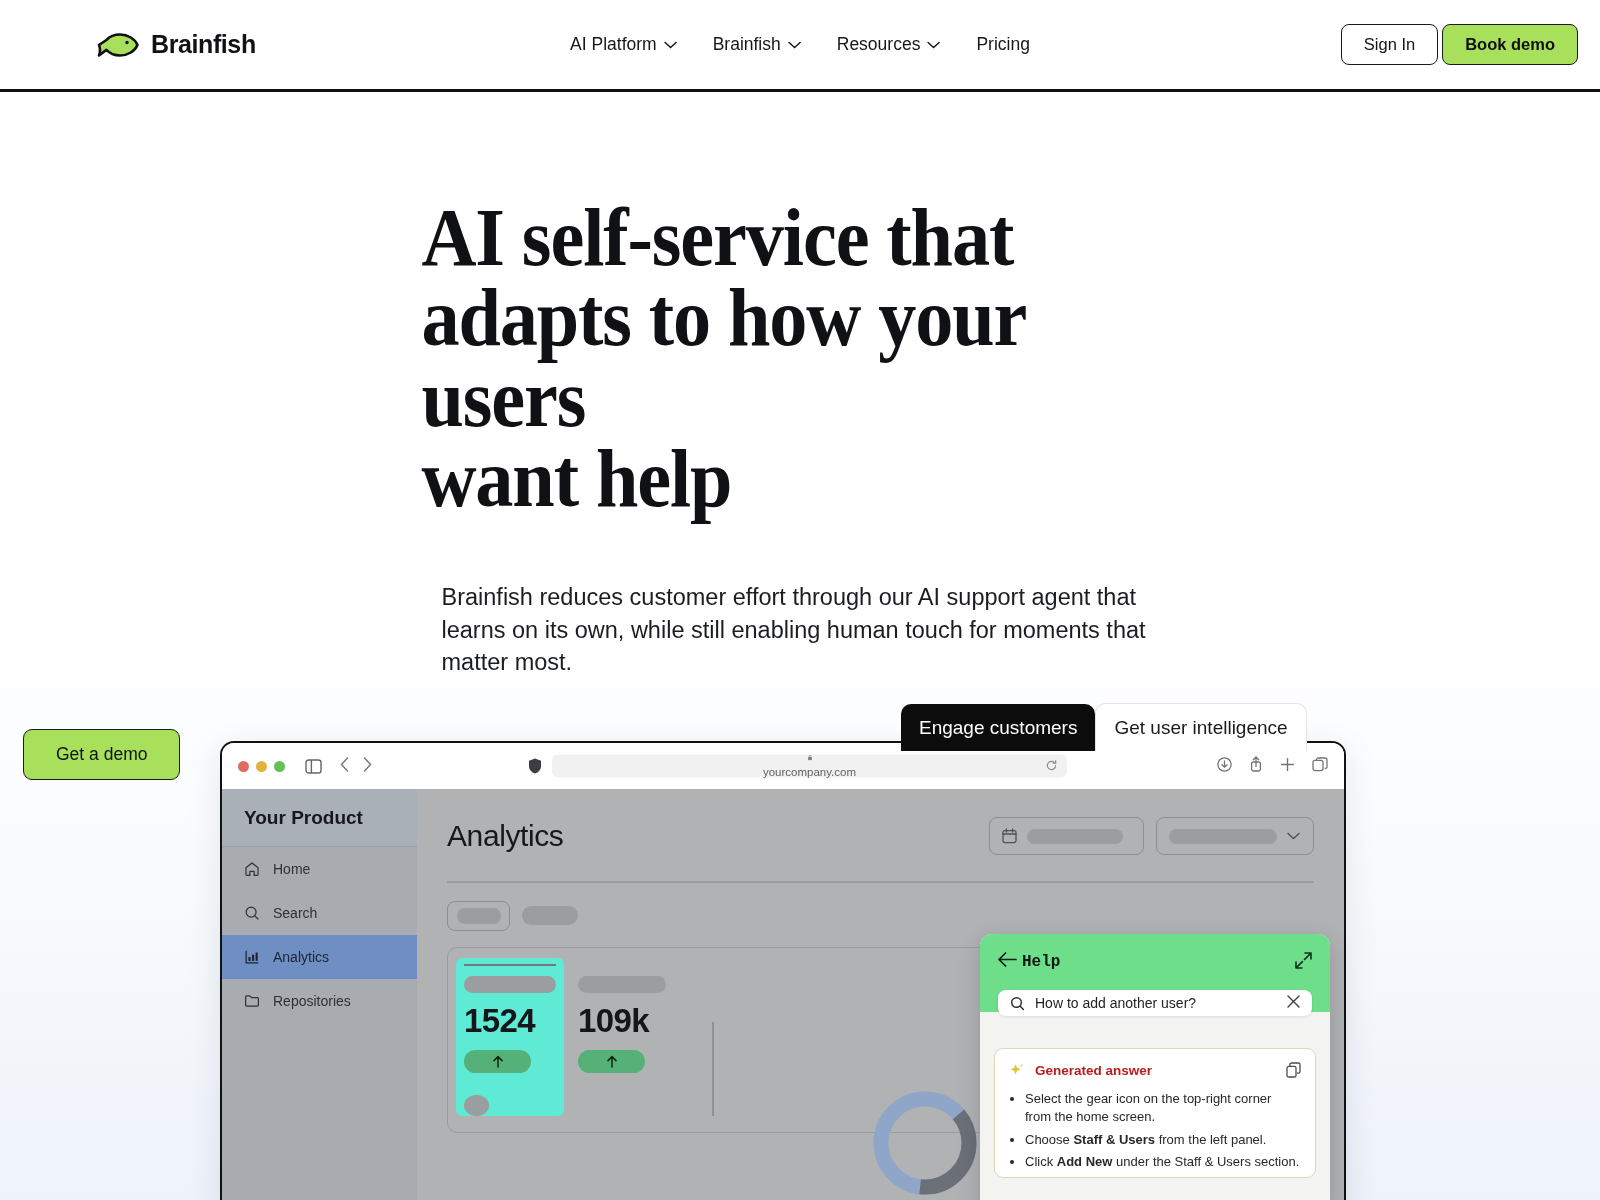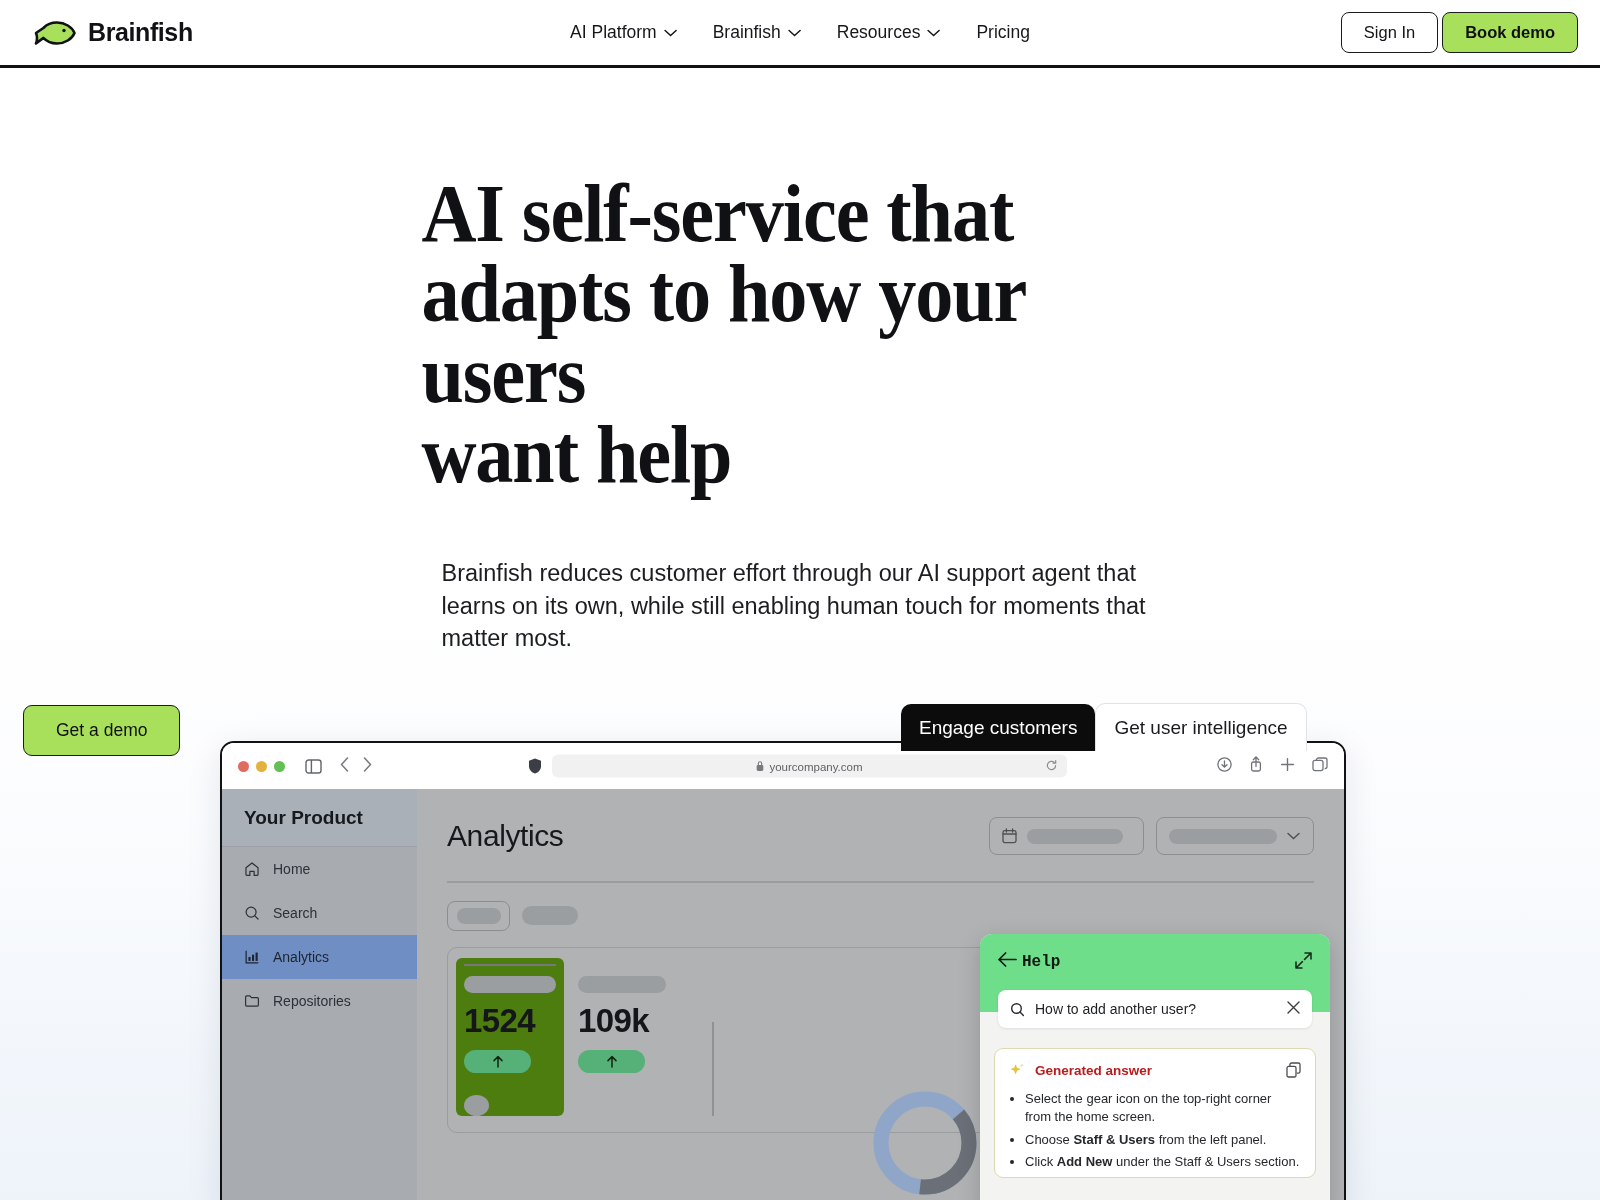--- a/index.html
+++ b/index.html
@@ -13,23 +13,23 @@
   
   .page-bg {
     position: absolute; inset: 0;
     background: linear-gradient(to bottom, #ffffff 0%, #ffffff 48%, #fbfcfe 68%, #f2f6fb 88%, #eef3fa 100%);
     z-index: 0;
   }
 
   
   .header {
     position: relative; z-index: 5;
-    height: 68px;
+    height: 92px;
     display: flex; align-items: center;
-    padding: 0 22px 0 33px;
+    padding: 0 22px 0 96px;
     border-bottom: 3px solid #111111;
     background: #ffffff;
   }
   .brand { display: flex; align-items: center; gap: 11px; }
   .fish-logo { width: 44px; height: 26px; display:block; }
   .brand-name {
     font-size: 25px; font-weight: 700; color: #111215;
     letter-spacing: -0.4px;
   }
 
@@ -112,21 +112,21 @@
   .lt { width: 11px; height: 11px; border-radius: 50%; }
   .lt.r { background: #e06c60; } .lt.y { background: #e2b23f; } .lt.g { background: #64bf54; }
   .chrome-ico { color: #5d6166; display: flex; align-items: center; justify-content: center; }
   .sidebar-toggle { margin-left: 20px; }
   .navarrows { display: flex; gap: 14px; margin-left: 18px; color: #6b7076; }
   .shield { position: absolute; left: 306px; top: 50%; transform: translateY(-50%); }
   .urlbar {
     position: absolute; left: 330px; top: 50%; transform: translateY(-50%);
     width: 515px; height: 23px; background: #f1f1f2; border-radius: 6px;
     display: flex; align-items: center; justify-content: center; gap: 5px;
-    font-size: 11.5px; color: #5f6267;
+    font-size: 11.5px; color: #5f6267; flex-direction: column;
   }
   .reload { position: absolute; right: 10px; top: 50%; transform: translateY(-50%); color: #86898e; }
   .chrome-right {
     margin-left: auto; display: flex; align-items: center; gap: 17px; color: #6d7176;
   }
 
   .appbody { display: flex; height: calc(100% - 46px); background: #aeb0b2; }
 
   
   .appside { width: 195px; background: #a8abb0; flex-shrink: 0; }
@@ -162,21 +162,21 @@
     width: 63px; height: 30px; border: 1.5px solid #8b8e91; border-radius: 8px;
     display: flex; align-items: center; justify-content: center;
   }
   .pill-plain { width: 56px; height: 19px; border-radius: 20px; background: #9b9ea1; align-self: center; }
 
   .cards {
     margin-top: 16px; border: 1.5px solid #9a9da0; border-radius: 10px;
     padding: 16px; display: flex; gap: 22px; height: 186px;
   }
   .card { width: 108px; }
-  .card.shaded { background: #4d7c0f; border-radius: 6px; padding: 6px 8px 8px; margin: -6px -8px 0; }
+  .card.shaded { background: #5eead4; border-radius: 6px; padding: 6px 8px 8px; margin: -6px -8px 0; }
   .card-top-rule { height: 2px; background: #76797c; margin-bottom: 10px; }
   .card-lbl { height: 17px; border-radius: 20px; background: #9b9ea1; }
   .card-num { font-size: 33px; font-weight: 600; color: #15161a; margin-top: 9px; letter-spacing: -0.6px; }
   .badge {
     margin-top: 10px; width: 67px; height: 23px; border-radius: 14px;
     background: #55b177; display: flex; align-items: center; justify-content: center;
   }
   .vline { width: 1.6px; background: #8f9295; height: 94px; align-self: flex-end; margin-left: 4px; }
   .dot-grey { width: 25px; height: 21px; border-radius: 50%; background: #9b9ea1; }
 
@@ -191,21 +191,21 @@
     box-shadow: 0 6px 22px rgba(0,0,0,.17);
     background: #f3f3f1;
   }
   .help-head {
     background: #6ede8a; height: 78px; padding: 18px 18px 0; position: relative;
   }
   .help-top { display: flex; align-items: center; gap: 5px; font-family: Liberation Mono, monospace; }
   .help-title { font-size: 16px; font-weight: 600; color: #0f1a12; }
   .expand-ico { position: absolute; right: 18px; top: 18px; color: #14301c; }
   .help-search {
-    position: absolute; left: 18px; right: 18px; top: 56px; height: 38px;
+    position: absolute; left: 18px; right: 18px; top: 56px; height: 26px;
     background: #ffffff; border-radius: 8px;
     display: flex; align-items: center; gap: 10px; padding: 4px 12px;
     box-shadow: 0 1px 3px rgba(0,0,0,.09);
   }
   .help-search-text { font-size: 14px; color: #1d2024; flex: 1; }
   .ans-card {
     margin: 36px 14px 0; background: #ffffff;
     border: 1.5px solid #ddd9b2; border-radius: 9px; padding: 13px 14px;
     height: 130px; overflow: hidden;
   }

